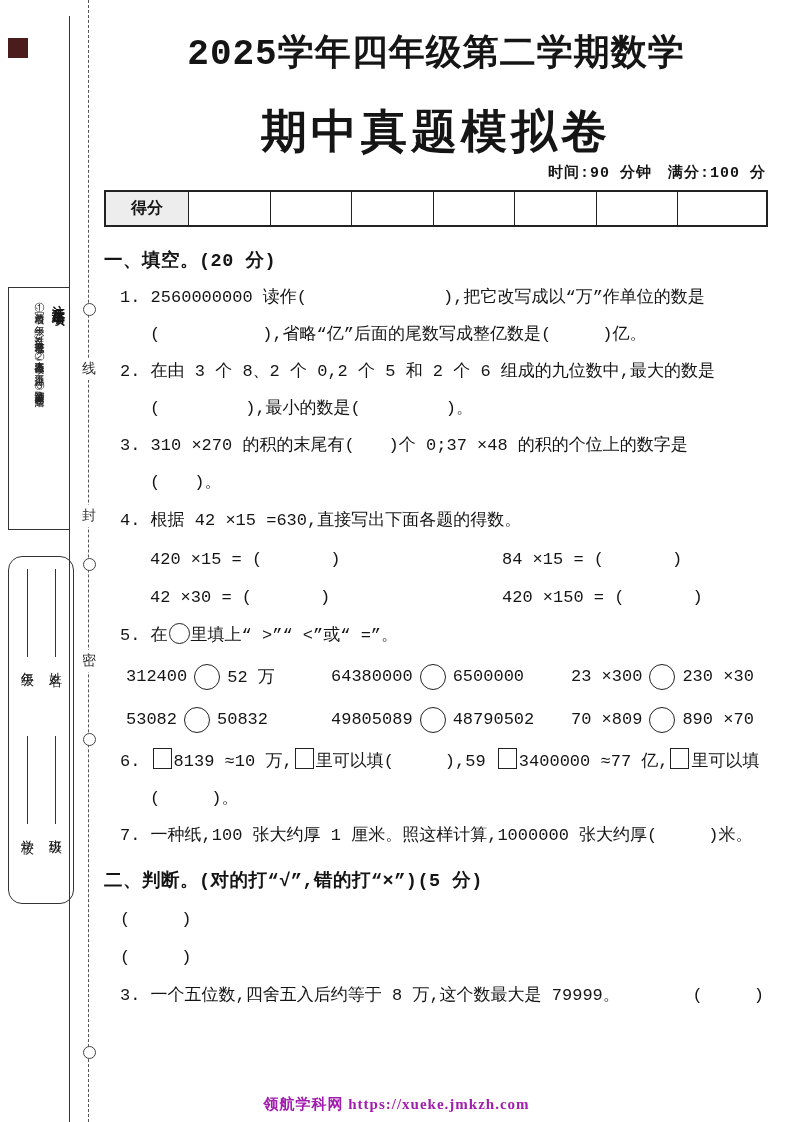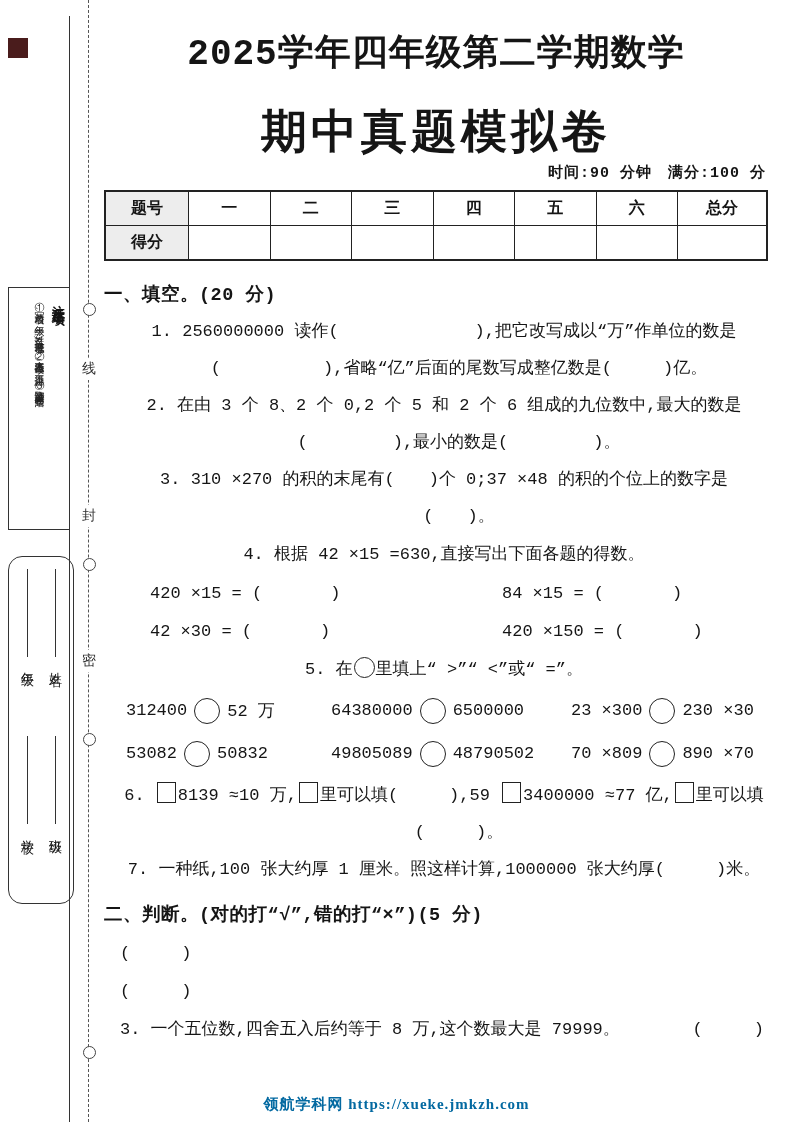--- a/index.html
+++ b/index.html
@@ -34,39 +34,39 @@
   .title2{text-align:center;font-size:46px;font-weight:900;letter-spacing:4px;margin-top:24px;}
   .meta{text-align:right;font-size:15px;font-weight:700;padding-right:2px;letter-spacing:1px;}
 
   .score-table{width:100%;border-collapse:collapse;margin-top:8px;border:2px solid #222;}
   .score-table td{border:1.4px solid #222;height:33px;text-align:center;font-size:16px;
                   font-weight:700;padding:0;}
   .score-table td.shade{background:#ededed;width:82px;}
   .score-table td.last{width:88px;}
 
   .sec-heading{font-size:18.5px;font-weight:700;margin-top:20px;letter-spacing:0.5px;}
-  .q{font-size:17px;margin-top:15px;padding-left:16px;white-space:pre-wrap;line-height:1.3;text-align:center;}
+  .q{font-size:17px;margin-top:15px;padding-left:16px;white-space:pre-wrap;line-height:1.3;}
   .cont{padding-left:46px;}
   .eq-row{display:flex;font-size:17px;margin-top:15px;padding-left:46px;white-space:pre-wrap;}
   .eq-row .eq1{width:352px;display:inline-block;}
   .cmp-row{display:flex;align-items:center;font-size:17px;margin-top:17px;padding-left:22px;white-space:pre-wrap;}
   .cmp-item{display:flex;align-items:center;}
   .cmp-item.w1{width:205px;}
   .cmp-item.w2{width:240px;}
   .circle-sm{display:inline-block;width:19px;height:19px;border:1.3px solid #222;border-radius:50%;
              vertical-align:-4px;margin:0 1px;background:#fff;}
   .circle-lg{display:inline-block;width:24px;height:24px;border:1.3px solid #222;border-radius:50%;
              margin:0 7px;flex:0 0 auto;background:#fff;}
   .square{display:inline-block;width:17px;height:19px;border:1.3px solid #222;vertical-align:-3px;
           margin:0 2px;background:#fff;}
   .judge-row{display:flex;justify-content:space-between;font-size:17px;margin-top:15px;
              padding-left:16px;white-space:pre-wrap;}
   .judge-paren{padding-right:4px;}
 
-  .footer{position:absolute;left:0;right:0;bottom:8px;text-align:center;color:#0369a1;
+  .footer{position:absolute;left:0;right:0;bottom:8px;text-align:center;color:#a21caf;
           font-size:15px;font-weight:700;letter-spacing:1px;}
 </style>
 </head>
 <body>
 
 <div class="page">
 
   <div class="corner-square"></div>
   <div class="solid-vline"></div>
   <div class="dashed-vline"></div>
@@ -106,30 +106,20 @@
   </div>
 
   <div class="main">
 
     <div class="title1">2025学年四年级第二学期数学</div>
     <div class="title2">期中真题模拟卷</div>
     <div class="meta">时间:90 分钟　满分:100 分</div>
 
     <table class="score-table">
       <tbody>
-          <tr>
-        <td class="shade">题号</td>
-        <td>一</td>
-        <td>二</td>
-        <td>三</td>
-        <td>四</td>
-        <td>五</td>
-        <td>六</td>
-        <td class="last">总分</td>
-      </tr>
       <tr>
         <td class="shade">得分</td>
         <td></td>
         <td></td>
         <td></td>
         <td></td>
         <td></td>
         <td></td>
         <td class="last"></td>
       </tr>

